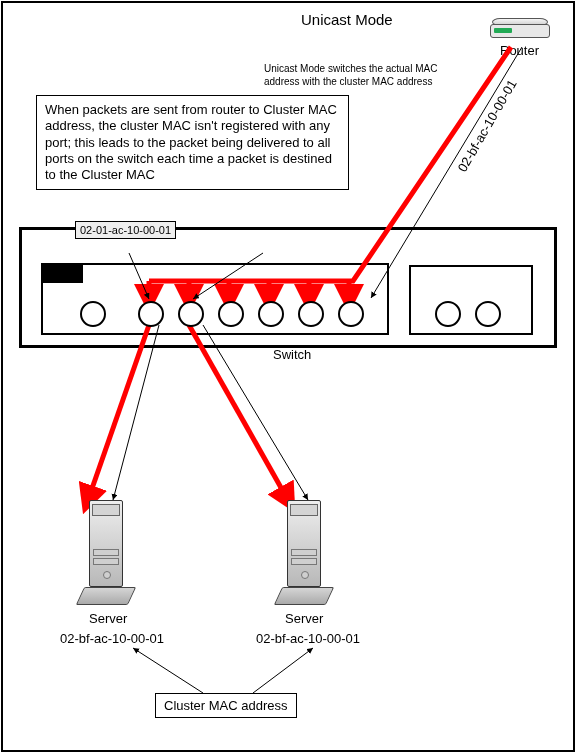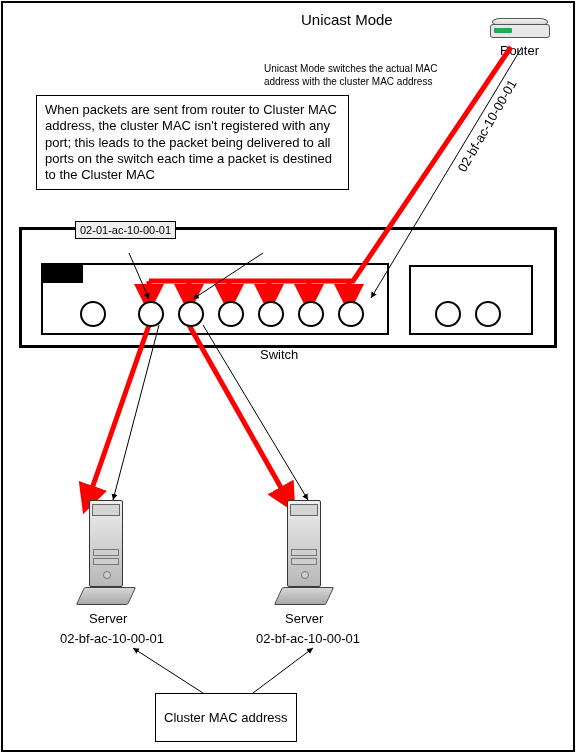--- a/index.html
+++ b/index.html
@@ -79,21 +79,21 @@
     position: absolute;
     font-size: 13px;
   }
   .server-mac {
     position: absolute;
     font-size: 13px;
   }
   .cluster-box {
     position: absolute;
     border: 1px solid #000;
-    padding: 16px 8px;
+    padding: 4px 8px;
     font-size: 13px;
     background: #fff;
   }
   svg.overlay {
     position: absolute;
     top: 0; left: 0;
     width: 570px;
     height: 747px;
     pointer-events: none;
     z-index: 5;
@@ -195,21 +195,21 @@
   <div class="port" style="left:215px; top:298px;"></div>
   <div class="port" style="left:255px; top:298px;"></div>
   <div class="port" style="left:295px; top:298px;"></div>
   <div class="port" style="left:335px; top:298px;"></div>
 
   <div class="port" style="left:432px; top:298px;"></div>
   <div class="port" style="left:472px; top:298px;"></div>
 
   <div class="mac-tag" style="left:72px; top:218px;">02-01-ac-10-00-01</div>
 
-  <div class="label" style="left:257px; top:344px;">Switch</div>
+  <div class="label" style="left:270px; top:344px;">Switch</div>
 
   <div class="server" style="left:77px; top:497px;">
     <div class="srv-base"></div>
     <div class="srv-body">
       <div class="srv-top"></div>
         <div class="srv-slot1"></div>
         <div class="srv-slot2"></div>
         <div class="srv-power"></div>
     </div>
   </div>

